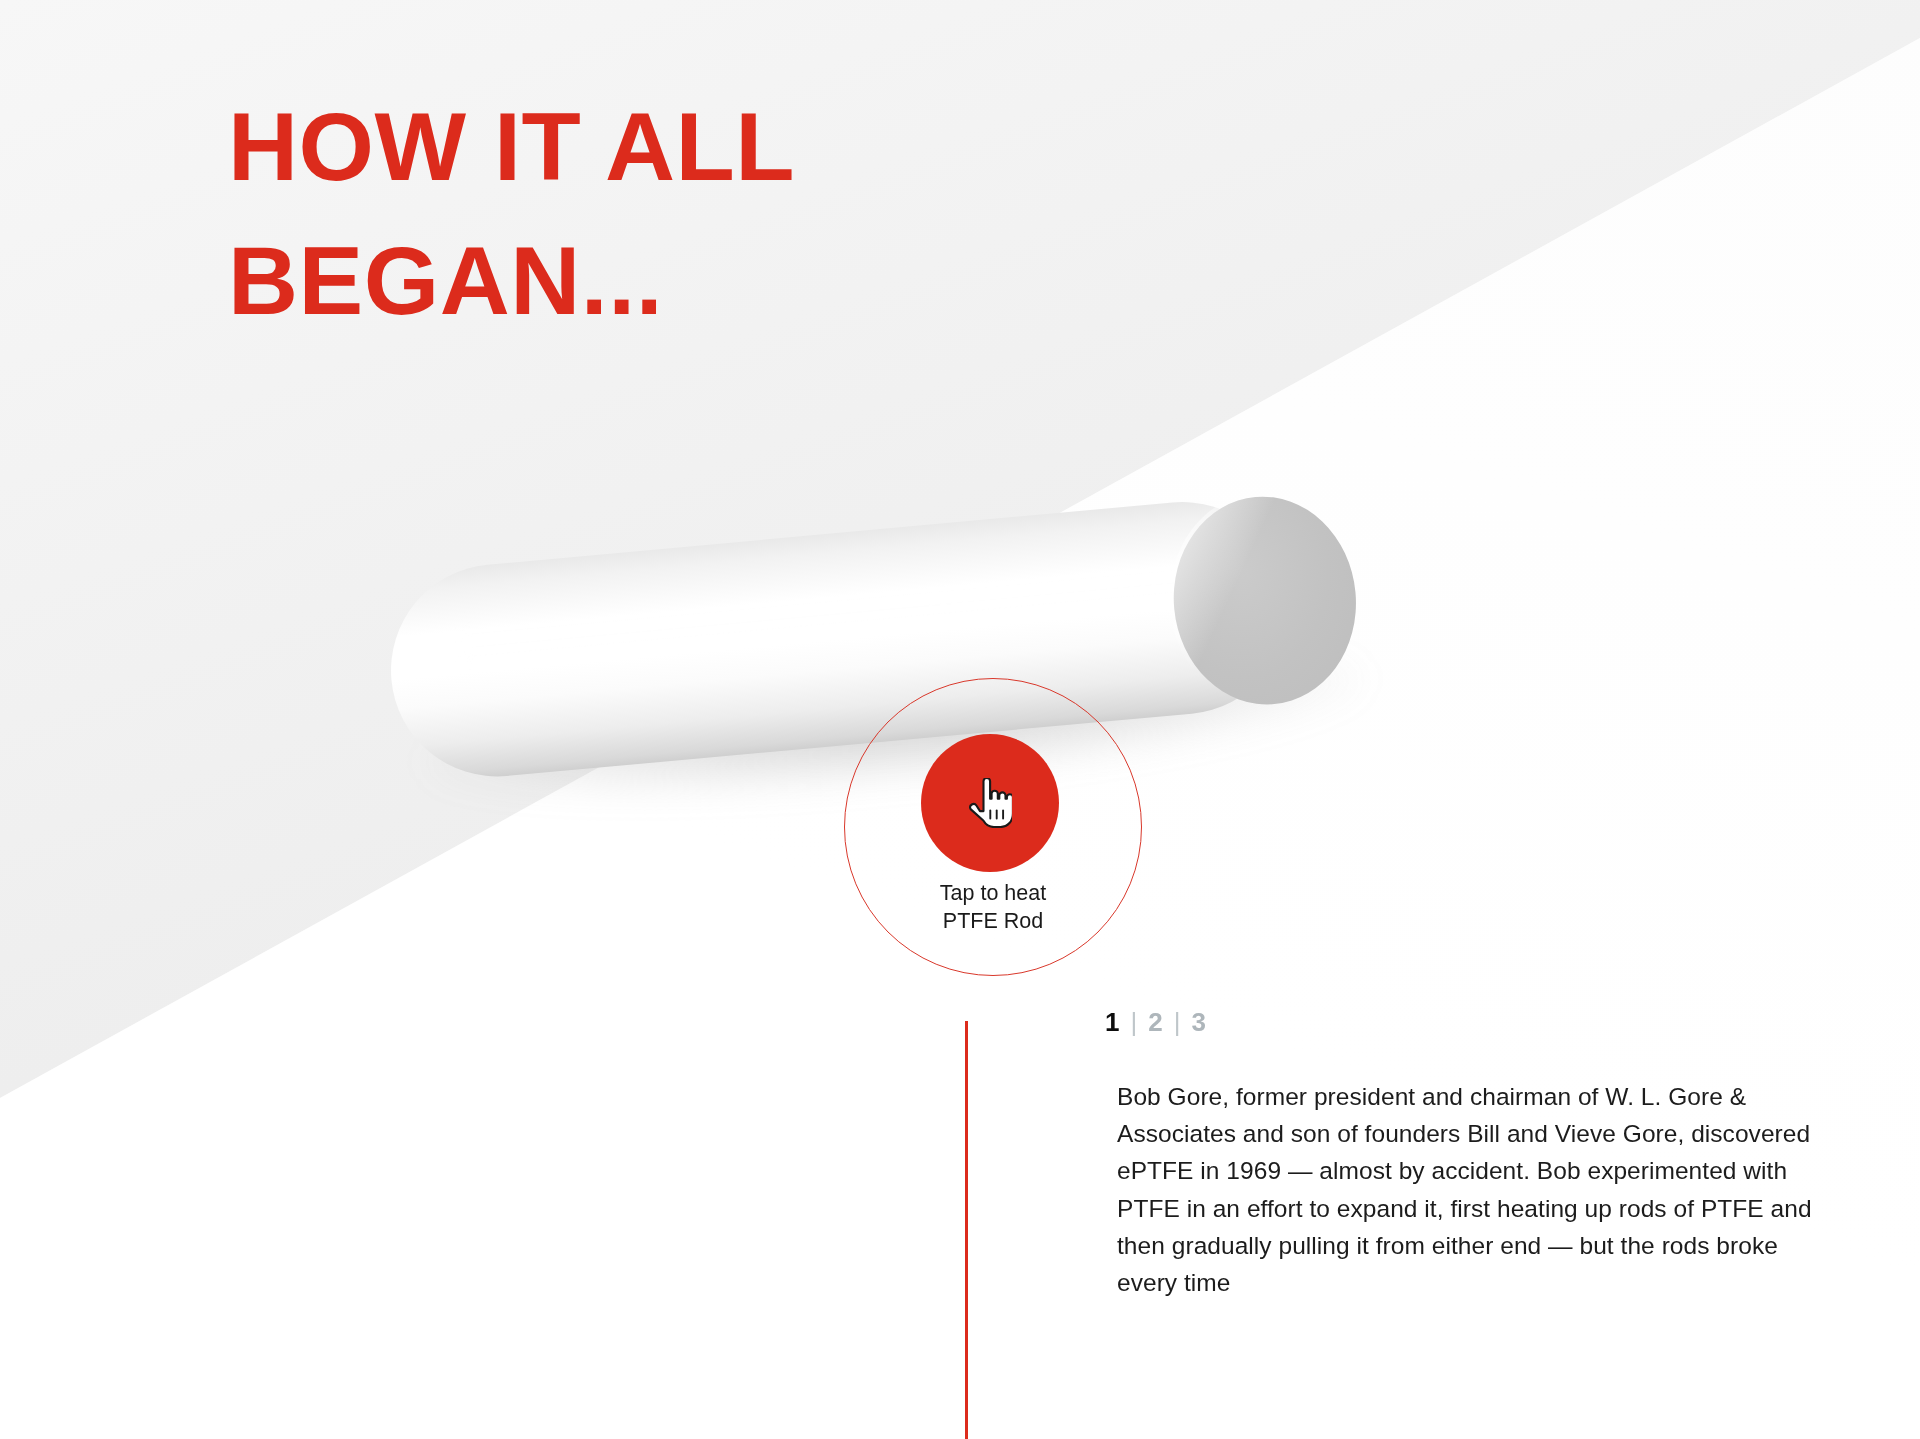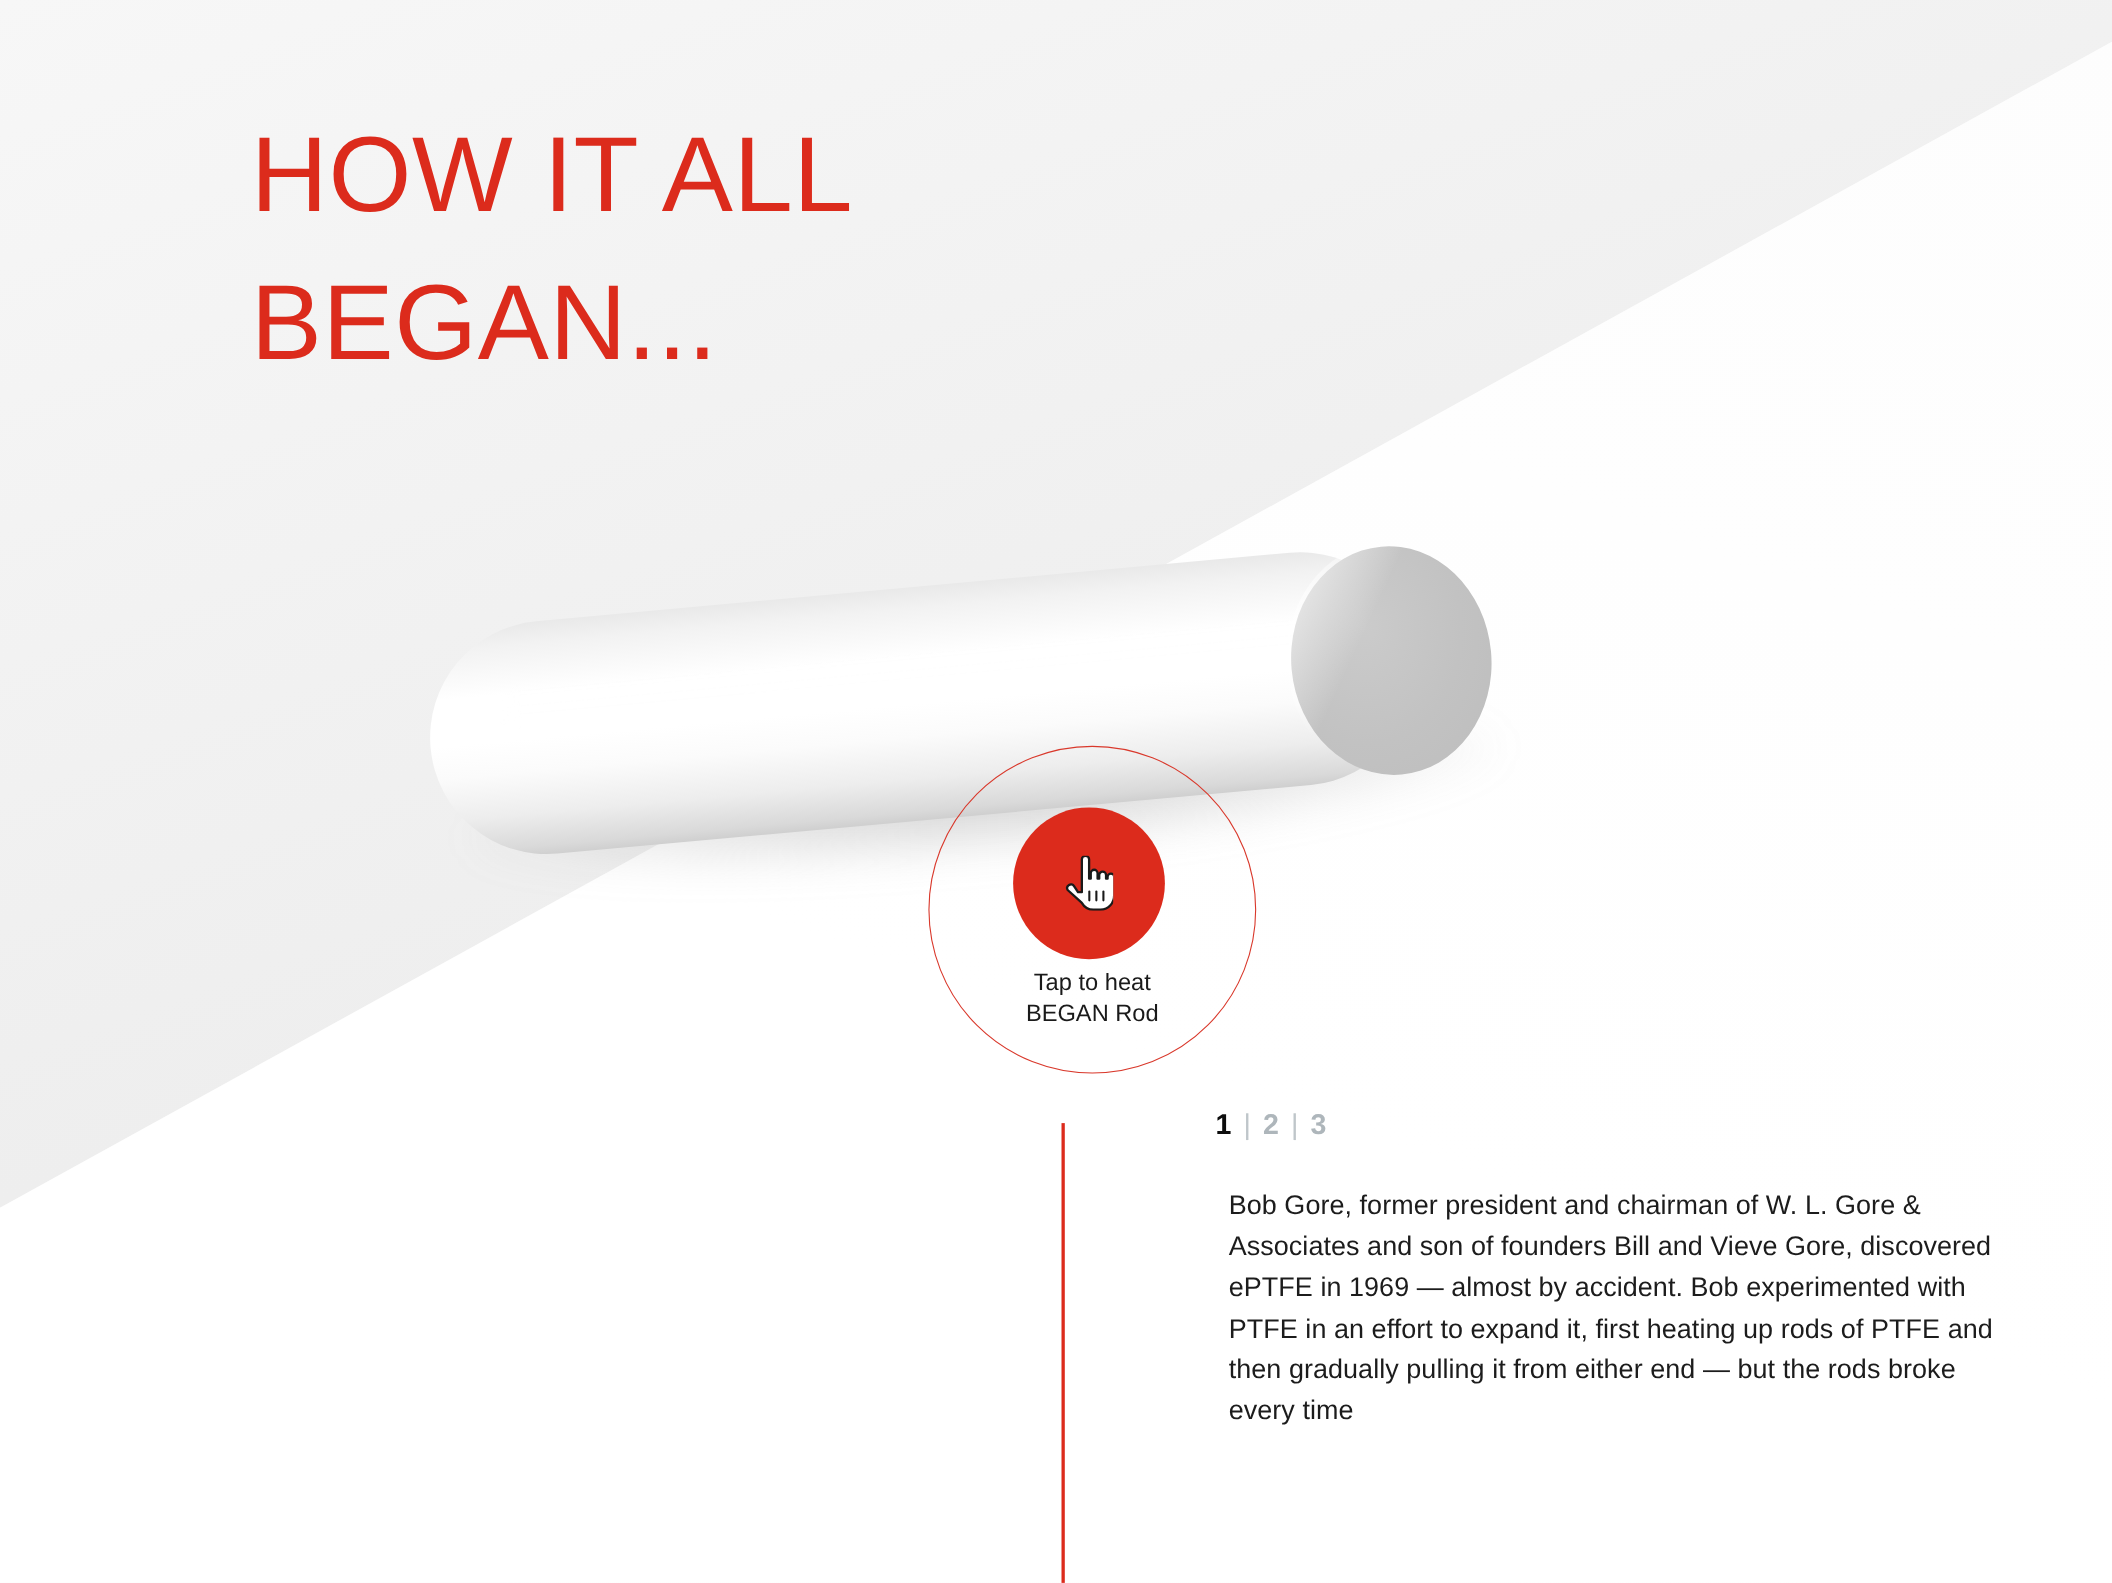--- a/index.html
+++ b/index.html
@@ -37,25 +37,25 @@
     position: absolute;
     inset: 0;
     background: linear-gradient(200deg, #fdfdfd 0%, #ffffff 60%);
     clip-path: polygon(0 1098px, 1920px 38px, 1920px 1439px, 0 1439px);
   }
 
   
   .title {
     position: absolute;
     left: 228px;
-    top: 92px;
+    top: 80px;
     width: 820px;
     font-size: 97px;
     line-height: 1.38;
-    font-weight: 400;
+    font-weight: 700;
     letter-spacing: 0.5px;
     color: #DC2B1C;
     white-space: pre-line;
     user-select: none;
   }
 
   
   .rod-wrap {
     position: absolute;
     left: 392px;
@@ -232,21 +232,21 @@
       <svg width="44" height="50" viewBox="0 0 44 50" aria-hidden="true">
         <path d="M15.5 3.2c0-1.9 1.6-3.2 3.3-3.2s3.3 1.3 3.3 3.2v17.6h1.5v-5.1c0-1.7 1.5-3 3.1-3s3.1 1.3 3.1 3v5.1h1.5v-3.4c0-1.7 1.5-3 3.1-3s3.1 1.3 3.1 3v3.4h1.4v-1.7c0-1.6 1.4-2.9 3-2.9s3 1.3 3 2.9v16.3c0 7.6-5 13.6-12.4 13.6h-6.6c-4.9 0-8.3-2.6-10.6-6.5L2.6 31.1c-.9-1.6-.4-3.6 1.2-4.6 1.6-1 3.6-.5 4.6 1l3.6 5.6h3.5V3.2z" fill="#ffffff" stroke="#1a1a1a" stroke-width="2.1" stroke-linejoin="round"></path>
         <line x1="22.3" y1="32.5" x2="22.3" y2="40.5" stroke="#1a1a1a" stroke-width="1.9" stroke-linecap="round"></line>
         <line x1="28.7" y1="32.5" x2="28.7" y2="40.5" stroke="#1a1a1a" stroke-width="1.9" stroke-linecap="round"></line>
         <line x1="35.1" y1="32.5" x2="35.1" y2="40.5" stroke="#1a1a1a" stroke-width="1.9" stroke-linecap="round"></line>
       </svg>
     </span>
   </button>
 
   <div class="tap-label">Tap to heat
-BEGAN Rod</div>
+PTFE Rod</div>
 
   <div class="divider"></div>
 
   <div class="pager">
     <span class="pg active">1</span>
     <span class="sep">|</span>
     <span class="pg">2</span>
     <span class="sep">|</span>
     <span class="pg">3</span>
   </div>

